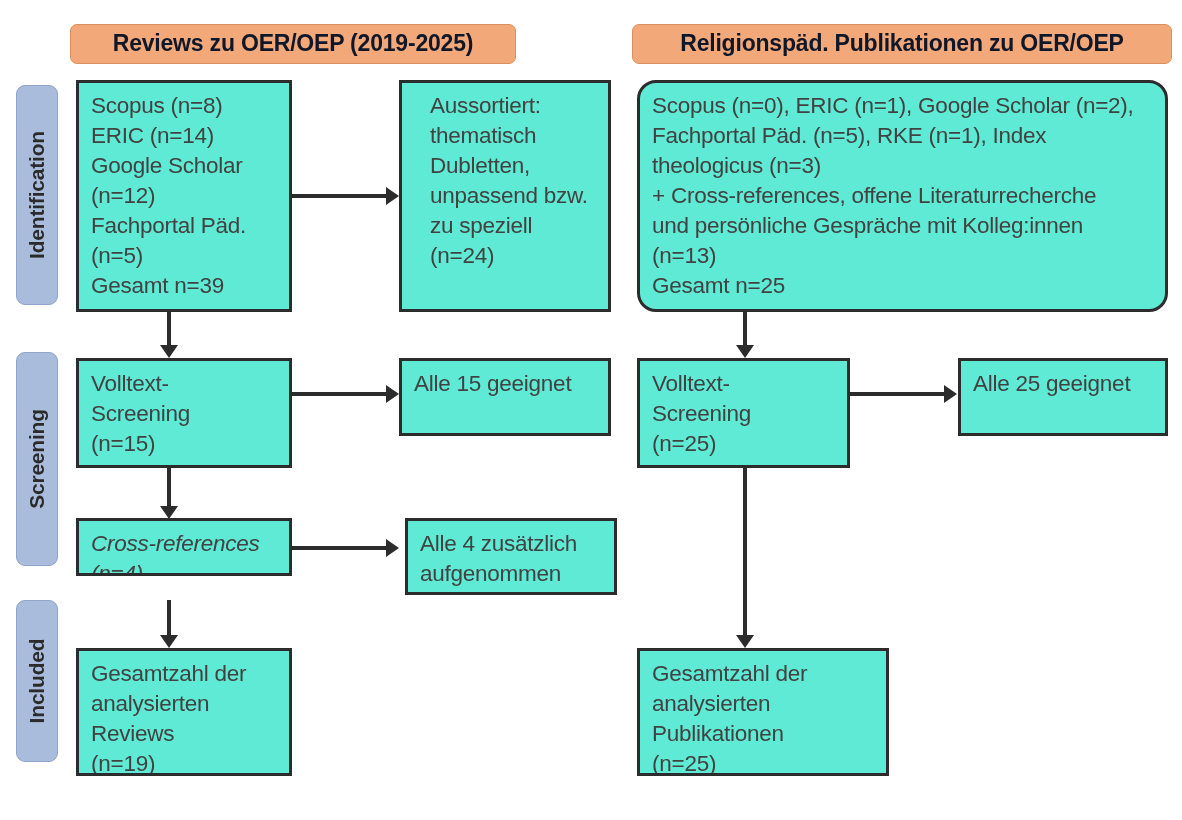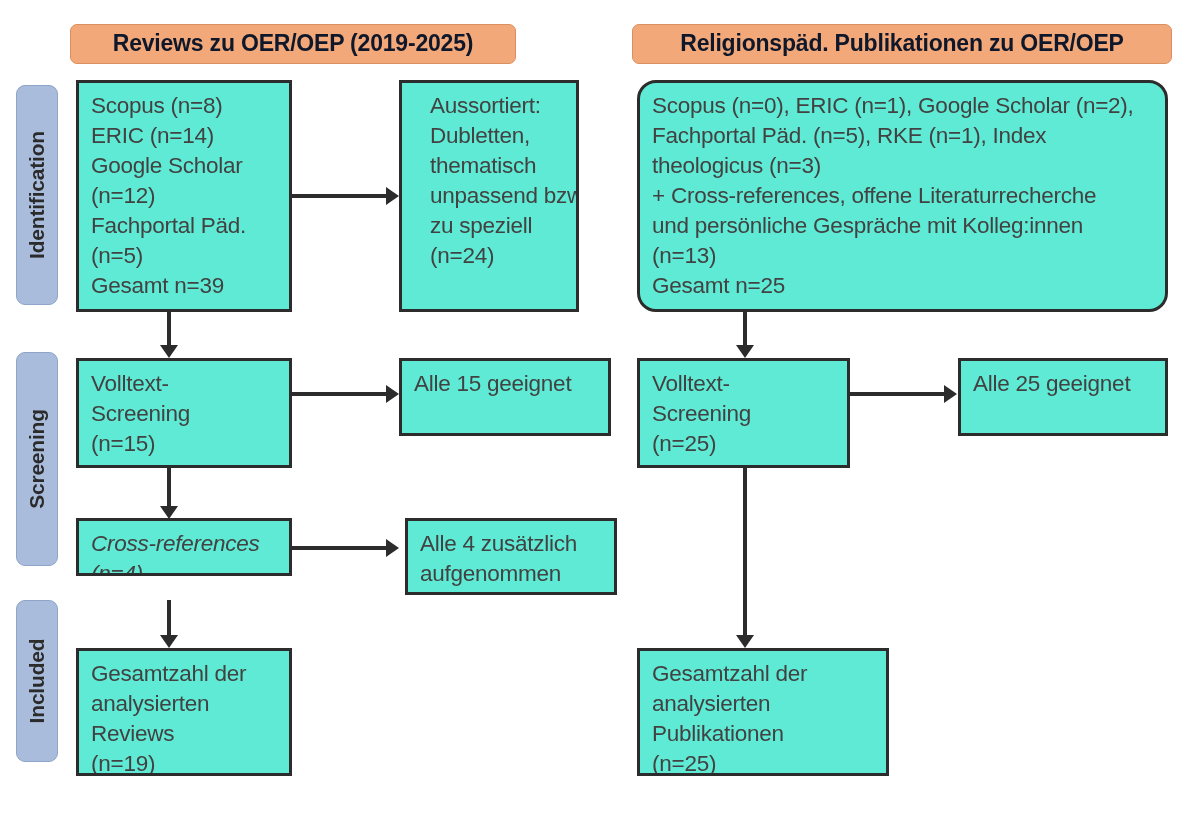--- a/index.html
+++ b/index.html
@@ -116,24 +116,24 @@
   <div class="box" style="left:76px; top:80px; width:216px; height:232px;">
     <span class="ln">Scopus (n=8)</span>
     <span class="ln">ERIC (n=14)</span>
     <span class="ln">Google Scholar</span>
     <span class="ln">(n=12)</span>
     <span class="ln">Fachportal Päd.</span>
     <span class="ln">(n=5)</span>
     <span class="ln">Gesamt n=39</span>
   </div>
 
-  <div class="box" style="left:399px; top:80px; width:180px; height:232px;padding-left:28px;">
+  <div class="box" style="left:399px; top:80px; width:212px; height:232px;padding-left:28px;">
     <span class="ln">Aussortiert:</span>
+    <span class="ln">thematisch</span>
     <span class="ln">Dubletten,</span>
-    <span class="ln">thematisch</span>
     <span class="ln">unpassend bzw.</span>
     <span class="ln">zu speziell</span>
     <span class="ln">(n=24)</span>
   </div>
 
   <div class="hline" style="left:292px; top:194px; width:94px;"></div>
   <div class="arrow-right" style="left:386px; top:187px;"></div>
 
   <div class="vline" style="left:167px; top:312px; width:4px; height:33px;"></div>
   <div class="arrow-down" style="left:160px; top:345px;"></div>

